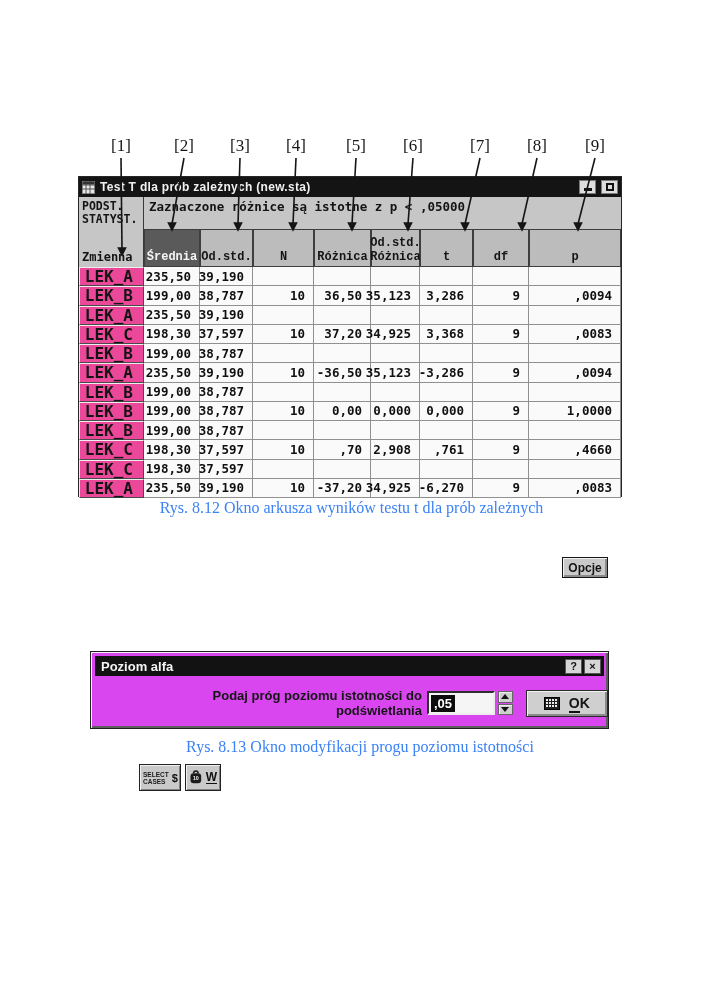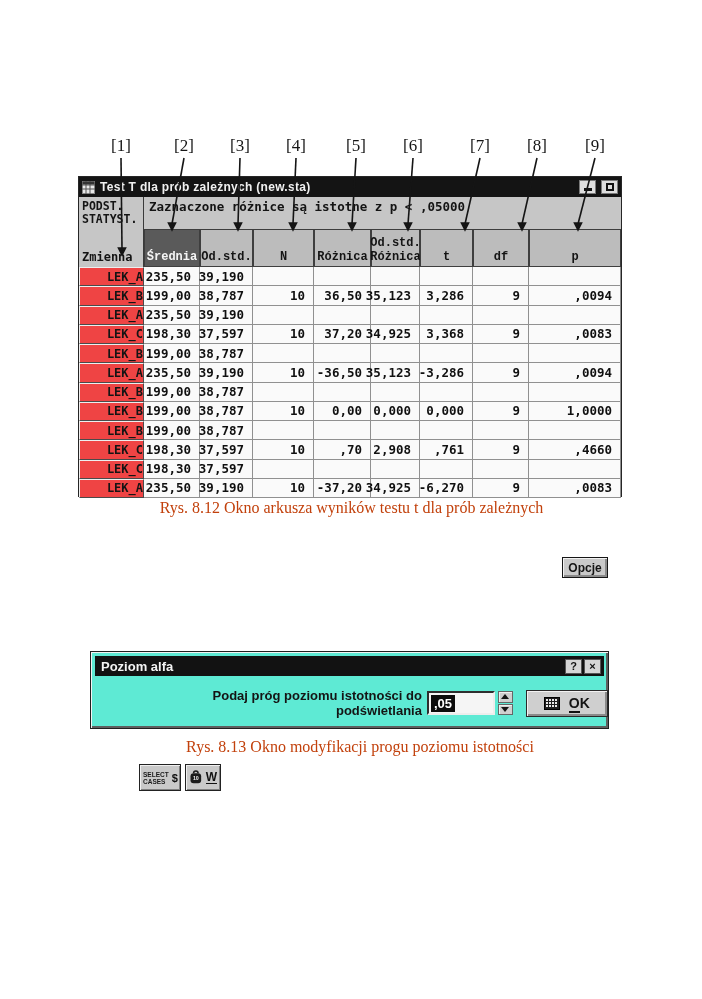--- a/index.html
+++ b/index.html
@@ -29,39 +29,39 @@
              font-family:"DejaVu Sans Mono",monospace;font-weight:bold;font-size:11.5px;
              padding:3px 0 0 3px;display:flex;flex-direction:column;box-sizing:border-box;line-height:13px;}
   .leftblock .zmienna{margin-top:auto;padding-bottom:3px;font-size:12px;}
   .banner{grid-column:2/10;grid-row:1;background:#c6c6c6;
           font-family:"DejaVu Sans Mono",monospace;font-weight:bold;font-size:12.5px;
           padding:2px 0 0 5px;box-sizing:border-box;}
   .chead{grid-row:2;background:#bcbcbc;border:1px solid #3e3e3e;
          display:flex;align-items:flex-end;justify-content:center;
          font-family:Liberation Mono, monospace;font-weight:bold;font-size:12px;
          padding-bottom:2px;white-space:pre-line;text-align:center;box-sizing:border-box;line-height:14px;}
-  .rowhead{background:#ef4444;border-top:1px solid #eeeeee;border-left:1px solid #eeeeee;
+  .rowhead{background:#ec4899;border-top:1px solid #eeeeee;border-left:1px solid #eeeeee;
            border-right:1px solid #4a4a4a;border-bottom:1px solid #4a4a4a;
-           font-family:"DejaVu Sans Mono",monospace;font-weight:bold;font-size:12px;
-           display:flex;align-items:center;justify-content:flex-end;box-sizing:border-box;}
+           font-family:"DejaVu Sans Mono",monospace;font-weight:bold;font-size:16px;
+           display:flex;align-items:center;justify-content:flex-end;padding-right:10px;box-sizing:border-box;}
   .dcell{background:#fafafa;border-right:1px solid #909090;border-bottom:1px solid #909090;
          font-family:"DejaVu Sans Mono",monospace;font-weight:bold;font-size:12.5px;
          display:flex;align-items:center;justify-content:flex-end;padding-right:8px;box-sizing:border-box;color:#101010;}
 
   
-  .cap{position:absolute;font-family:"Liberation Serif",serif;font-size:16px;color:#c2410c;text-align:center;}
+  .cap{position:absolute;font-family:"Liberation Serif",serif;font-size:16px;color:#3b82f6;text-align:center;}
 
   
   .opcje{position:absolute;left:562px;top:557px;width:46px;height:21px;background:#c9c9c9;
          border:1px solid #161616;box-shadow:inset 1px 1px 0 #f2f2f2,inset -2px -2px 0 #8a8a8a;
          display:flex;align-items:center;justify-content:center;
          font-weight:bold;font-size:12px;box-sizing:border-box;}
 
   
-  .dialog{position:absolute;left:90px;top:651px;width:519px;height:78px;background:#5eead4;
+  .dialog{position:absolute;left:90px;top:651px;width:519px;height:78px;background:#d946ef;
           border:1px solid #1f1f1f;box-shadow:inset 1px 1px 0 #f4f4f4,inset -2px -2px 0 #5f5f5f;
           box-sizing:border-box;z-index:2;}
   .dtitle{position:absolute;left:4px;right:4px;top:4px;height:20px;background:#121212;
           display:flex;align-items:center;padding:0 3px 0 6px;box-sizing:border-box;}
   .dtitle .ttl{flex:1;color:#f3f3f3;font-weight:bold;font-size:13px;}
   .dbtn{width:17px;height:15px;background:#d6d6d6;border:1px solid #555;margin-left:2px;
         display:flex;align-items:center;justify-content:center;
         font-weight:bold;font-size:11px;color:#111;box-sizing:border-box;}
   .drow{position:absolute;left:0;top:36px;width:100%;height:30px;display:flex;align-items:center;}
   .dlabel{margin-left:58px;width:292px;text-align:right;font-weight:bold;font-size:13px;}

